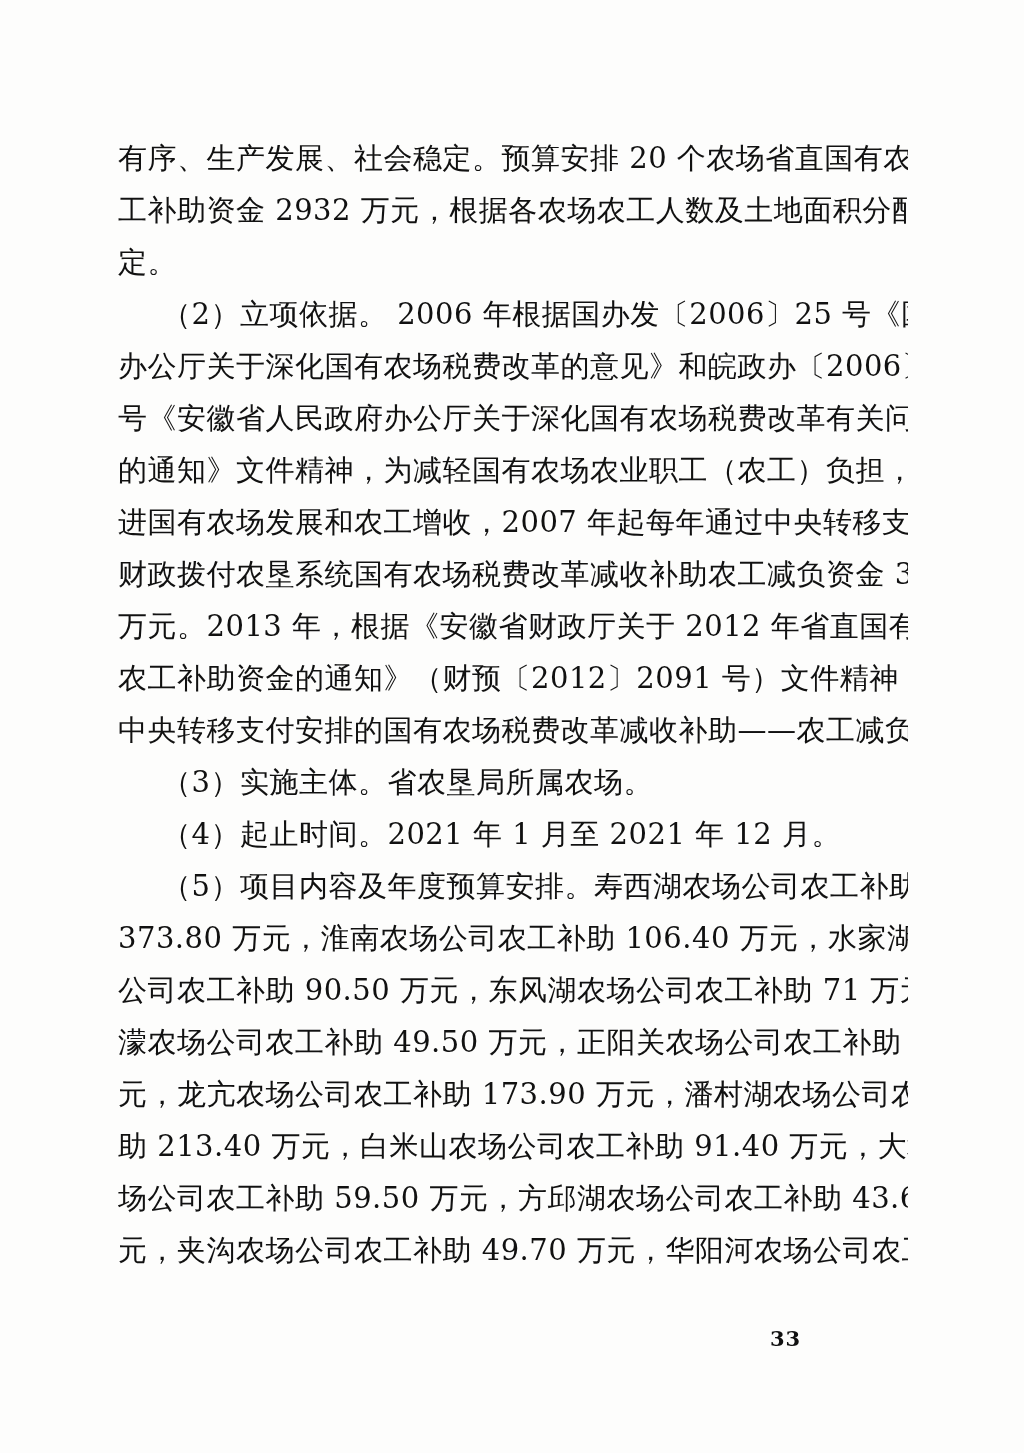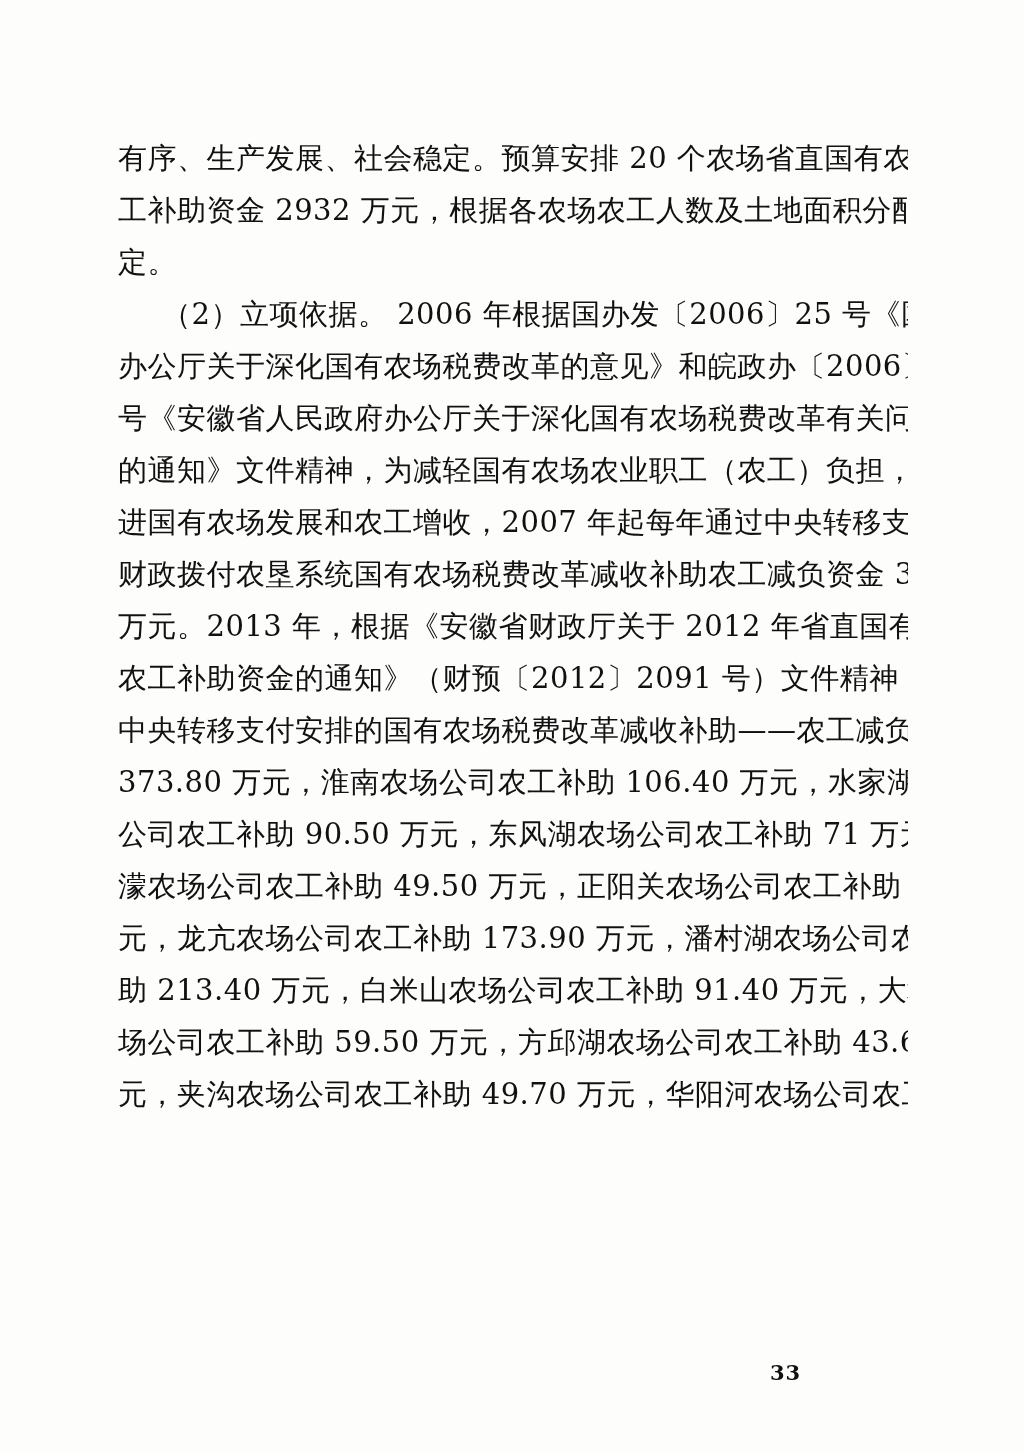--- a/index.html
+++ b/index.html
@@ -41,40 +41,42 @@
     padding-left: 44px;
   }
   .page-number {
     position: absolute;
     left: 770px;
     top: 1326px;
     font-size: 21px;
     font-weight: bold;
     letter-spacing: 1px;
     color: #111;
-    margin-top: 34px;
   }
 </style>
 </head>
 <body>
 
 <div class="page">
   <div class="textblock">
     <div class="line">有序、生产发展、社会稳定。预算安排 20 个农场省直国有农场农</div>
     <div class="line">工补助资金 2932 万元，根据各农场农工人数及土地面积分配确</div>
     <div class="line end">定。</div>
     <div class="line indent">（2）立项依据。 2006 年根据国办发〔2006〕25 号《国务院</div>
     <div class="line">办公厅关于深化国有农场税费改革的意见》和皖政办〔2006〕47</div>
     <div class="line">号《安徽省人民政府办公厅关于深化国有农场税费改革有关问题</div>
     <div class="line">的通知》文件精神，为减轻国有农场农业职工（农工）负担，促</div>
     <div class="line">进国有农场发展和农工增收，2007 年起每年通过中央转移支付省</div>
     <div class="line">财政拨付农垦系统国有农场税费改革减收补助农工减负资金 3207</div>
     <div class="line">万元。2013 年，根据《安徽省财政厅关于 2012 年省直国有农场</div>
     <div class="line">农工补助资金的通知》（财预〔2012〕2091 号）文件精神，往年</div>
     <div class="line">中央转移支付安排的国有农场税费改革减收补助——农工减负资</div>
+    <div class="line end indent">（3）实施主体。省农垦局所属农场。</div>
+    <div class="line end indent">（4）起止时间。2021 年 1 月至 2021 年 12 月。</div>
+    <div class="line indent">（5）项目内容及年度预算安排。寿西湖农场公司农工补助</div>
     <div class="line">373.80 万元，淮南农场公司农工补助 106.40 万元，水家湖农场</div>
     <div class="line">公司农工补助 90.50 万元，东风湖农场公司农工补助 71 万元，阜</div>
     <div class="line">濛农场公司农工补助 49.50 万元，正阳关农场公司农工补助 72 万</div>
     <div class="line">元，龙亢农场公司农工补助 173.90 万元，潘村湖农场公司农工补</div>
     <div class="line">助 213.40 万元，白米山农场公司农工补助 91.40 万元，大圹圩农</div>
     <div class="line">场公司农工补助 59.50 万元，方邱湖农场公司农工补助 43.60 万</div>
     <div class="line">元，夹沟农场公司农工补助 49.70 万元，华阳河农场公司农工补</div>
   </div>
   <div class="page-number">33</div>
 </div>

